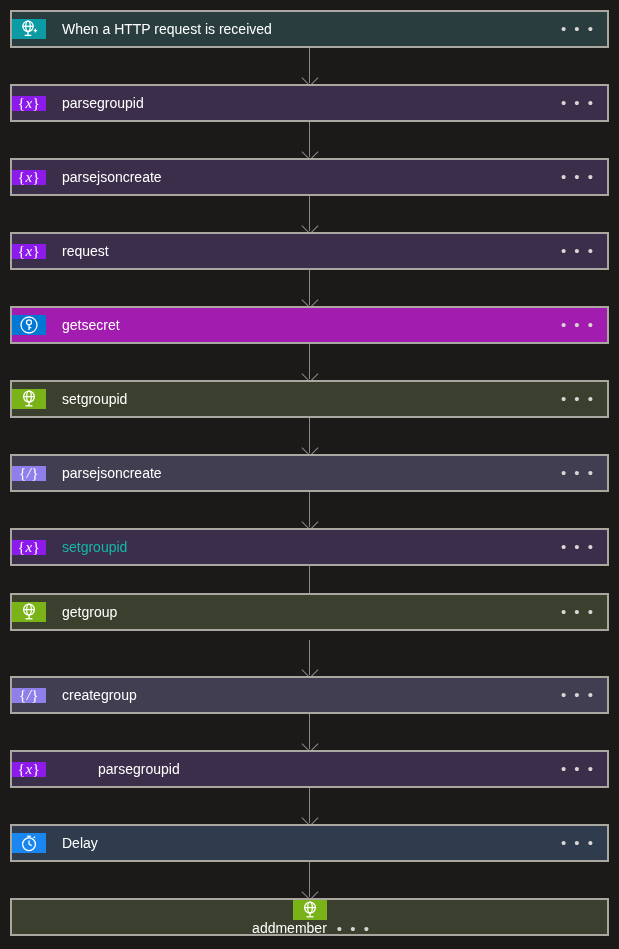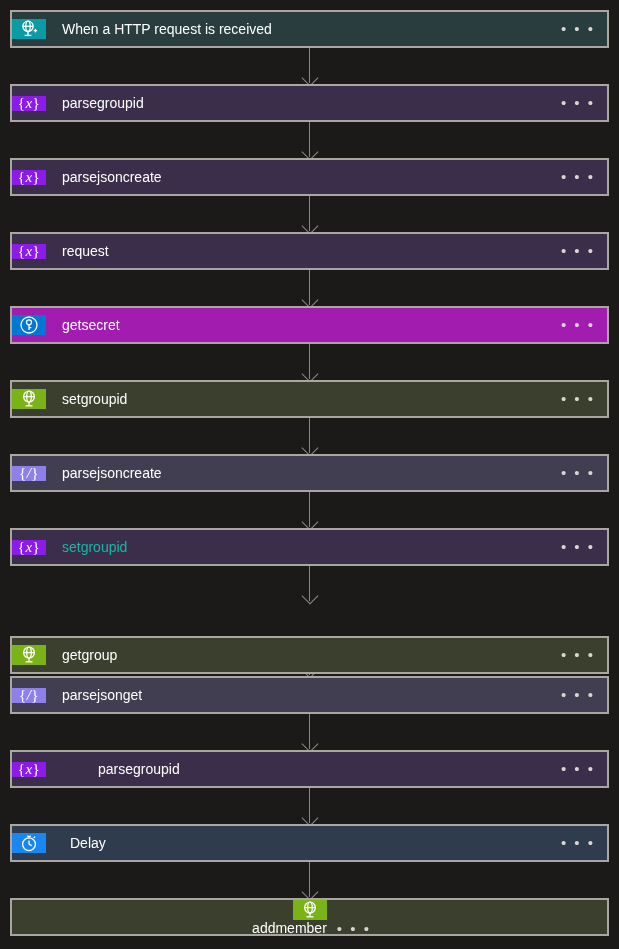--- a/index.html
+++ b/index.html
@@ -196,41 +196,41 @@
     </div>
     <div class="node" style="top: 528px; background: rgb(59, 46, 74); border-color: rgb(169, 167, 160);">
       <div class="node-icon" style="background: rgb(140, 26, 235);">
         <span style="color:#fff;font-family:'Liberation Serif',serif;font-size:15px;line-height:15px;letter-spacing:0.5px;">{<i>x</i>}</span>
       </div>
       <div class="node-body">
         <span class="node-title" style="color: #14b8a6;">setgroupid</span>
         <span class="node-menu">• • •</span>
       </div>
     </div>
-    <div class="node" style="top: 636px; background: rgb(58, 64, 45); border-color: rgb(169, 167, 160);">
+    <div class="node" style="top: 593px; background: rgb(58, 64, 45); border-color: rgb(169, 167, 160);">
       <div class="node-icon" style="background: rgb(122, 179, 23);">
         <svg width="20" height="20" viewBox="0 0 20 20">
           <circle cx="10" cy="7.6" r="5.4" stroke="#ffffff" fill="none" stroke-width="1.3"></circle>
           <ellipse cx="10" cy="7.6" rx="2.3" ry="5.4" stroke="#ffffff" fill="none" stroke-width="1.3"></ellipse>
           <line x1="4.6" y1="7.6" x2="15.4" y2="7.6" stroke="#ffffff" fill="none" stroke-width="1.3"></line>
           <line x1="10" y1="13" x2="10" y2="16.4" stroke="#ffffff" fill="none" stroke-width="1.3"></line>
           <line x1="6.5" y1="16.8" x2="13.5" y2="16.8" stroke="#ffffff" fill="none" stroke-width="1.3"></line>
         </svg>
       </div>
       <div class="node-body">
         <span class="node-title" style="color: rgb(255, 255, 255);">getgroup</span>
         <span class="node-menu">• • •</span>
       </div>
     </div>
     <div class="node" style="top: 676px; background: rgb(65, 62, 82); border-color: rgb(169, 167, 160);">
       <div class="node-icon" style="background: rgb(143, 127, 234);">
         <span style="color:#fff;font-family:'Liberation Serif',serif;font-size:15px;line-height:15px;letter-spacing:0.5px;">{<i>/</i>}</span>
       </div>
       <div class="node-body">
-        <span class="node-title" style="color: rgb(255, 255, 255);">parsejsonget</span>
+        <span class="node-title" style="color: rgb(255, 255, 255);">creategroup</span>
         <span class="node-menu">• • •</span>
       </div>
     </div>
     <div class="node" style="top: 750px; background: rgb(59, 46, 74); border-color: rgb(169, 167, 160);">
       <div class="node-icon" style="background: rgb(140, 26, 235);">
         <span style="color:#fff;font-family:'Liberation Serif',serif;font-size:15px;line-height:15px;letter-spacing:0.5px;">{<i>x</i>}</span>
       </div>
       <div class="node-body">
         <span class="node-title" style="color: rgb(255, 255, 255); padding-left: 36px;">parsegroupid</span>
         <span class="node-menu">• • •</span>
@@ -241,21 +241,21 @@
         <svg width="20" height="20" viewBox="0 0 20 20">
           <circle cx="10" cy="11.2" r="6.4" stroke="#ffffff" fill="none" stroke-width="1.3"></circle>
           <line x1="10" y1="11.2" x2="10" y2="7.4" stroke="#ffffff" fill="none" stroke-width="1.3"></line>
           <line x1="10" y1="11.2" x2="12.7" y2="12.6" stroke="#ffffff" fill="none" stroke-width="1.3"></line>
           <line x1="8.1" y1="3.3" x2="11.9" y2="3.3" stroke="#ffffff" fill="none" stroke-width="1.3"></line>
           <line x1="10" y1="3.3" x2="10" y2="4.8" stroke="#ffffff" fill="none" stroke-width="1.3"></line>
           <line x1="14.6" y1="5.1" x2="16.1" y2="3.6" stroke="#ffffff" fill="none" stroke-width="1.3"></line>
         </svg>
       </div>
       <div class="node-body">
-        <span class="node-title" style="color: rgb(255, 255, 255); margin-left: 8px;">Delay</span>
+        <span class="node-title" style="color: rgb(255, 255, 255);">Delay</span>
         <span class="node-menu">• • •</span>
       </div>
     </div>
     <div class="node" style="top: 898px; background: rgb(58, 64, 45); border-color: rgb(169, 167, 160); flex-direction: column;">
       <div class="node-icon" style="background: rgb(122, 179, 23);">
         <svg width="20" height="20" viewBox="0 0 20 20">
           <circle cx="10" cy="7.6" r="5.4" stroke="#ffffff" fill="none" stroke-width="1.3"></circle>
           <ellipse cx="10" cy="7.6" rx="2.3" ry="5.4" stroke="#ffffff" fill="none" stroke-width="1.3"></ellipse>
           <line x1="4.6" y1="7.6" x2="15.4" y2="7.6" stroke="#ffffff" fill="none" stroke-width="1.3"></line>
           <line x1="10" y1="13" x2="10" y2="16.4" stroke="#ffffff" fill="none" stroke-width="1.3"></line>

